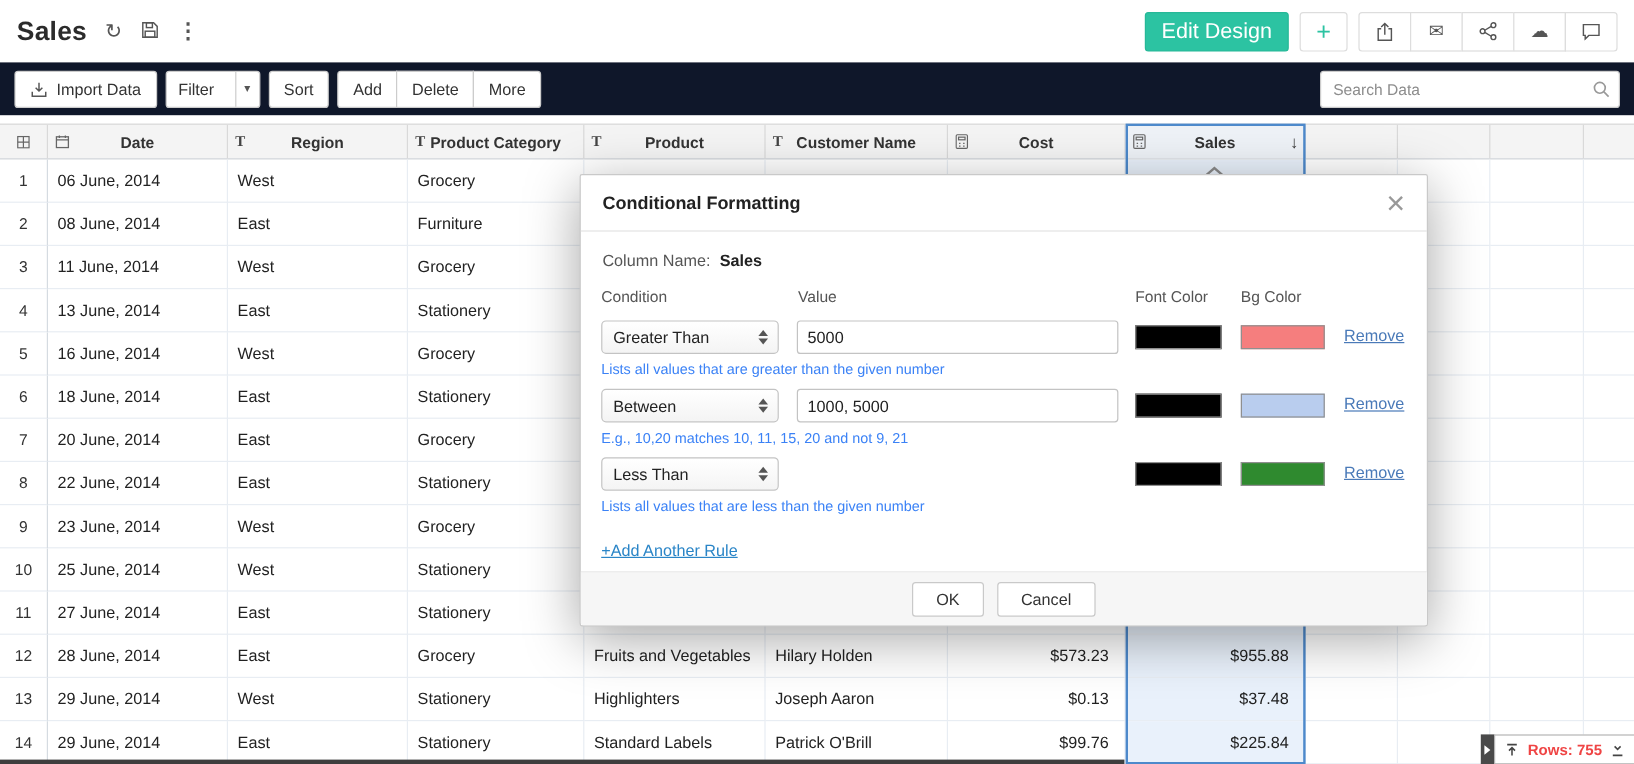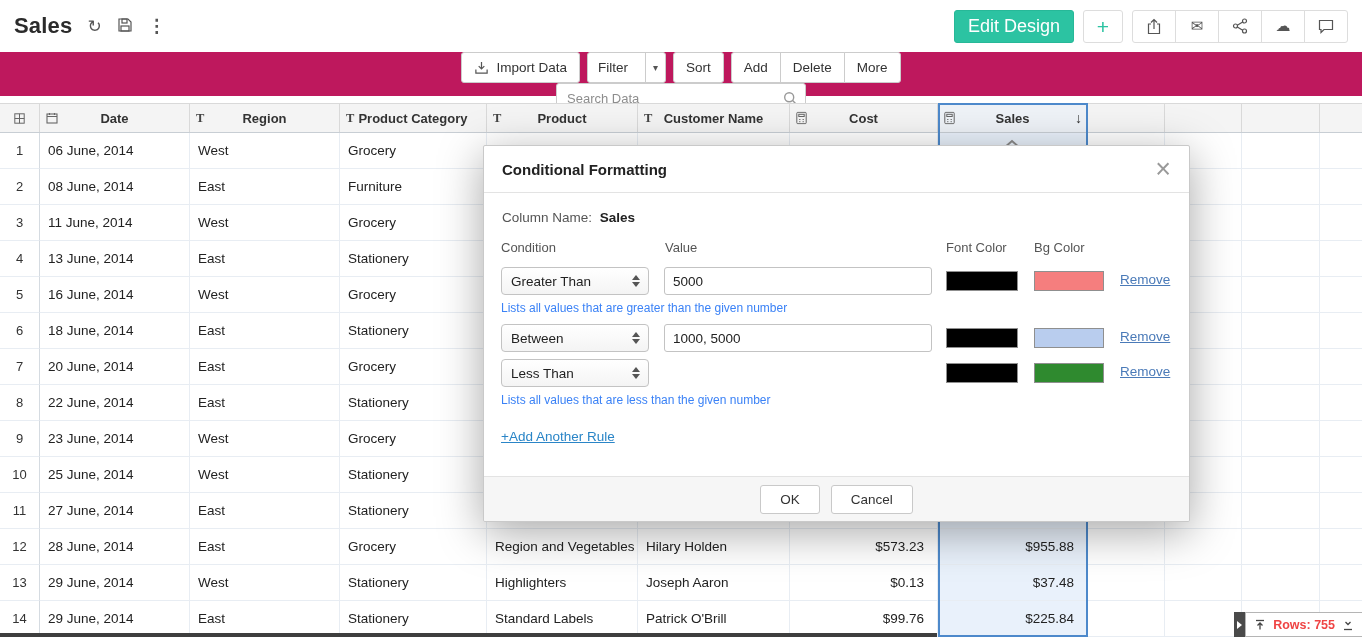--- a/index.html
+++ b/index.html
@@ -15,21 +15,21 @@
   .kebab { font-size:18px; font-weight:bold; }
   .topbar-right { display:flex; align-items:center; gap:9px; }
   .btn-primary { background:#2cc3a2; color:#fff; font-size:18px; height:33px; padding:0 13px; border-radius:3px; border:1px solid #27b898; cursor:pointer; font-family:inherit; }
   .btn-plus { width:40px; height:33px; border:1px solid #ddd; border-radius:3px; background:#fff; color:#2cc3a2; font-size:21px; line-height:1; display:flex; align-items:center; justify-content:center; cursor:pointer; }
   .icon-group { display:flex; }
   .icon-btn { width:44px; height:33px; border:1px solid #ddd; background:#fff; display:flex; align-items:center; justify-content:center; margin-left:-1px; color:#555; font-size:15px; cursor:pointer; }
   .icon-btn:first-child { border-radius:3px 0 0 3px; margin-left:0; }
   .icon-btn:last-child { border-radius:0 3px 3px 0; }
 
   
-  .toolbar { position:absolute; top:52px; left:0; right:0; height:44px; display:flex; align-items:center; justify-content:space-between; padding:0 12px; background:#be185d;flex-direction:column; }
+  .toolbar { position:absolute; top:52px; left:0; right:0; height:44px; display:flex; align-items:center; justify-content:space-between; padding:0 12px; background:#0f172a; }
   .toolbar-left { display:flex; align-items:center; gap:7px; }
   .tbtn { height:31px; border:1px solid #ccc; border-radius:3px; background:#fff; display:flex; align-items:center; padding:0 12px; font-size:13.5px; color:#333; gap:7px; cursor:pointer; font-family:inherit; white-space:nowrap; }
   .filter-btn { padding:0; }
   .filter-main { padding:0 10px; display:flex; align-items:center; height:100%; }
   .filter-caret { width:20px; height:100%; display:flex; align-items:center; justify-content:center; border-left:1px solid #ccc; color:#555; font-size:10px; }
   .btn-group { display:flex; }
   .btn-group .tbtn { border-radius:0; margin-left:-1px; }
   .btn-group .tbtn:first-child { border-radius:3px 0 0 3px; margin-left:0; }
   .btn-group .tbtn:last-child { border-radius:0 3px 3px 0; }
   .search-wrap { position:relative; width:250px; }
@@ -384,21 +384,21 @@
           <div class="cell c-e1"></div>
           <div class="cell c-e2"></div>
           <div class="cell c-e3"></div>
           <div class="cell c-e4"></div>
         </div>
         <div class="trow">
           <div class="cell num c-num">12</div>
           <div class="cell c-date">28 June, 2014</div>
           <div class="cell c-region">East</div>
           <div class="cell c-cat">Grocery</div>
-          <div class="cell c-prod">Region and Vegetables</div>
+          <div class="cell c-prod">Fruits and Vegetables</div>
           <div class="cell c-cust">Hilary Holden</div>
           <div class="cell right c-cost">$573.23</div>
           <div class="cell right sel c-sales">$955.88</div>
           <div class="cell c-e1"></div>
           <div class="cell c-e2"></div>
           <div class="cell c-e3"></div>
           <div class="cell c-e4"></div>
         </div>
         <div class="trow">
           <div class="cell num c-num">13</div>
@@ -478,20 +478,21 @@
                 <span class="sel-arrows">
                   <span class="tri-up"></span>
                   <span class="tri-dn"></span>
                 </span>
               </div>
               <input class="rule-input" value="1000, 5000" style="">
               <span class="swatch sw-font" style="background: rgb(0, 0, 0);"></span>
               <span class="swatch sw-bg" style="background: rgb(185, 205, 238);"></span>
               <a class="remove-link">Remove</a>
             </div>
+            <div class="rule-help">E.g., 10,20 matches 10, 11, 15, 20 and not 9, 21</div>
           </div>
           <div class="rule-block">
             <div class="rule-row">
               <div class="rule-select">
                 <span class="sel-text">Less Than</span>
                 <span class="sel-arrows">
                   <span class="tri-up"></span>
                   <span class="tri-dn"></span>
                 </span>
               </div>

